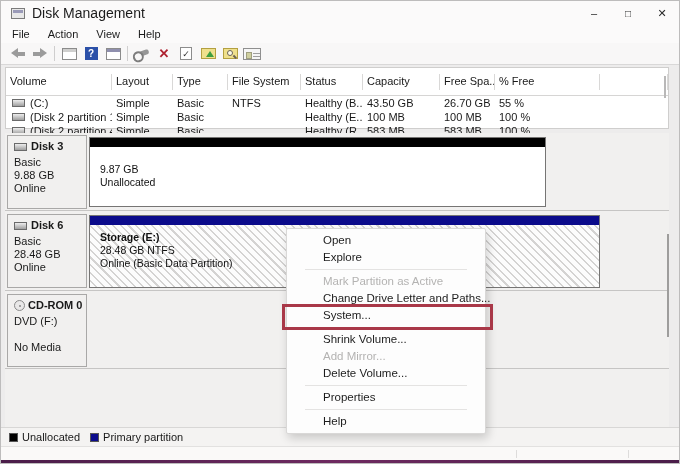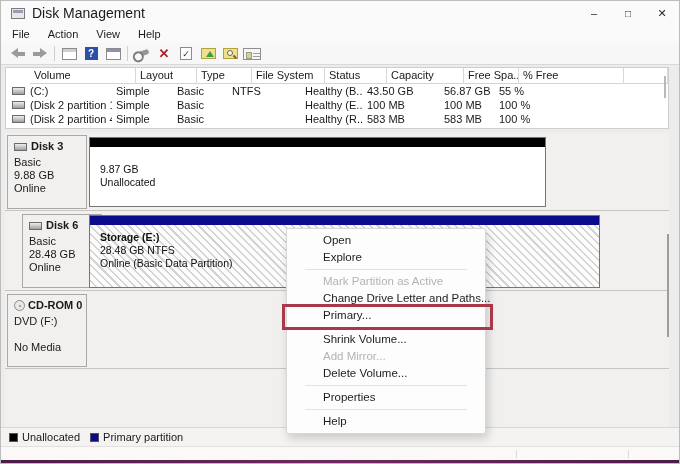--- a/index.html
+++ b/index.html
@@ -42,21 +42,21 @@
   .folder { width:15px; height:11px; background:#efe08c; border:1px solid #b3a040; position:relative; }
   .folder .up { position:absolute; left:4px; top:2px; width:0; height:0; border-left:4px solid transparent; border-right:4px solid transparent; border-bottom:6px solid #3f9e3f; }
   .folder .mag { position:absolute; left:3px; top:1px; width:6px; height:6px; border:1.5px solid #6b6255; border-radius:50%; background:#fdfce9; }
   .folder .mag::after { content:""; position:absolute; left:5px; top:5px; width:4px; height:1.5px; background:#6b6255; transform:rotate(45deg); }
   .propico { width:18px; height:12px; border:1px solid #8f8f8f; background:#f6f6f6; position:relative; }
   .propico::before { content:""; position:absolute; left:2px; top:3px; width:4px; height:5px; background:#cfcf9f; border:1px solid #9f9f7f; }
   .propico::after { content:""; position:absolute; left:9px; top:4px; width:7px; height:1px; background:#9f9f9f; box-shadow:0 3px 0 #9f9f9f; }
   
   .listpane { position:absolute; left:4px; top:66px; width:664px; height:62px; background:#ffffff; border:1px solid #cfcecd; }
   .lrow { display:flex; height:14px; align-items:center; font-size:11px; }
-  .lheader { height:16px; border-bottom:1px solid #d6d5d4;margin-left:24px; }
+  .lheader { height:28px; border-bottom:1px solid #d6d5d4; }
   .lheader .cell { height:16px; line-height:15px; border-right:1px solid #d9d8d7; }
   .cell { padding-left:4px; white-space:nowrap; overflow:hidden; }
   .c0{width:106px;} .c1{width:61px;} .c2{width:55px;} .c3{width:73px;} .c4{width:62px;} .c5{width:77px;} .c6{width:55px;} .c7{width:105px;} .c8{flex:1;}
   .drive-ico { display:inline-block; width:13px; height:8px; border:1px solid #6a6a6a; background:linear-gradient(#ededed,#9f9f9f); margin:0 5px 0 2px; vertical-align:middle; flex:none; }
   .list-scroll { position:absolute; right:2px; top:8px; width:2px; height:22px; background:#b9b8b8; }
   
   .graphpane { position:absolute; left:4px; top:132px; width:664px; height:294px; background:#f1f0ef; }
   .rowline { position:absolute; left:0; width:664px; height:1px; background:#c6c5c4; }
   .disk-label { position:absolute; left:2px; width:80px; background:#f1f0ef; border:1px solid #a9a8a7; font-size:11px; padding:4px 0 0 6px; line-height:13px; }
   .disk-name { font-weight:bold; display:flex; align-items:center; margin-bottom:3px; }
@@ -169,21 +169,21 @@
     <div class="lrow">
       <div class="cell c0" style="display:flex;align-items:center;">
           <span class="drive-ico"></span>
           <span>(C:)</span>
         </div>
       <div class="cell c1">Simple</div>
       <div class="cell c2">Basic</div>
       <div class="cell c3">NTFS</div>
       <div class="cell c4">Healthy (B...</div>
       <div class="cell c5">43.50 GB</div>
-      <div class="cell c6">56.87 GB</div>
+      <div class="cell c6">26.70 GB</div>
       <div class="cell c7">55 %</div>
     </div>
     <div class="lrow">
       <div class="cell c0" style="display:flex;align-items:center;">
           <span class="drive-ico"></span>
           <span>(Disk 2 partition 1)</span>
         </div>
       <div class="cell c1">Simple</div>
       <div class="cell c2">Basic</div>
       <div class="cell c3"></div>
@@ -225,21 +225,21 @@
     <div class="bar" style="left:84px; top:4px; width:457px; height:70px;">
       <div class="strip" style="background:#000000;"></div>
       <div class="body">
         <div class="bar-text" style="top:16px;">
           <div>9.87 GB</div>
           <div>Unallocated</div>
         </div>
       </div>
     </div>
 
-    <div class="disk-label" style="top:81px; height:74px;margin-left:15px;">
+    <div class="disk-label" style="top:81px; height:74px;">
       <div class="disk-name">
           <span class="drive-ico"></span>
           <span>Disk 6</span>
         </div>
       <div>Basic</div>
       <div>28.48 GB</div>
       <div>Online</div>
     </div>
     <div class="bar" style="left:84px; top:82px; width:511px; height:73px;">
       <div class="strip" style="background:#0b0b8b;"></div>
@@ -264,21 +264,21 @@
 
     <div class="pane-scroll"></div>
   </div>
 
   <div class="ctxmenu">
     <div class="mi">Open</div>
     <div class="mi">Explore</div>
     <div class="msep"></div>
     <div class="mi disabled">Mark Partition as Active</div>
     <div class="mi">Change Drive Letter and Paths...</div>
-    <div class="mi">Primary...</div>
+    <div class="mi">System...</div>
     <div class="msep"></div>
     <div class="mi">Shrink Volume...</div>
     <div class="mi disabled">Add Mirror...</div>
     <div class="mi">Delete Volume...</div>
     <div class="msep"></div>
     <div class="mi">Properties</div>
     <div class="msep"></div>
     <div class="mi">Help</div>
   </div>
 

